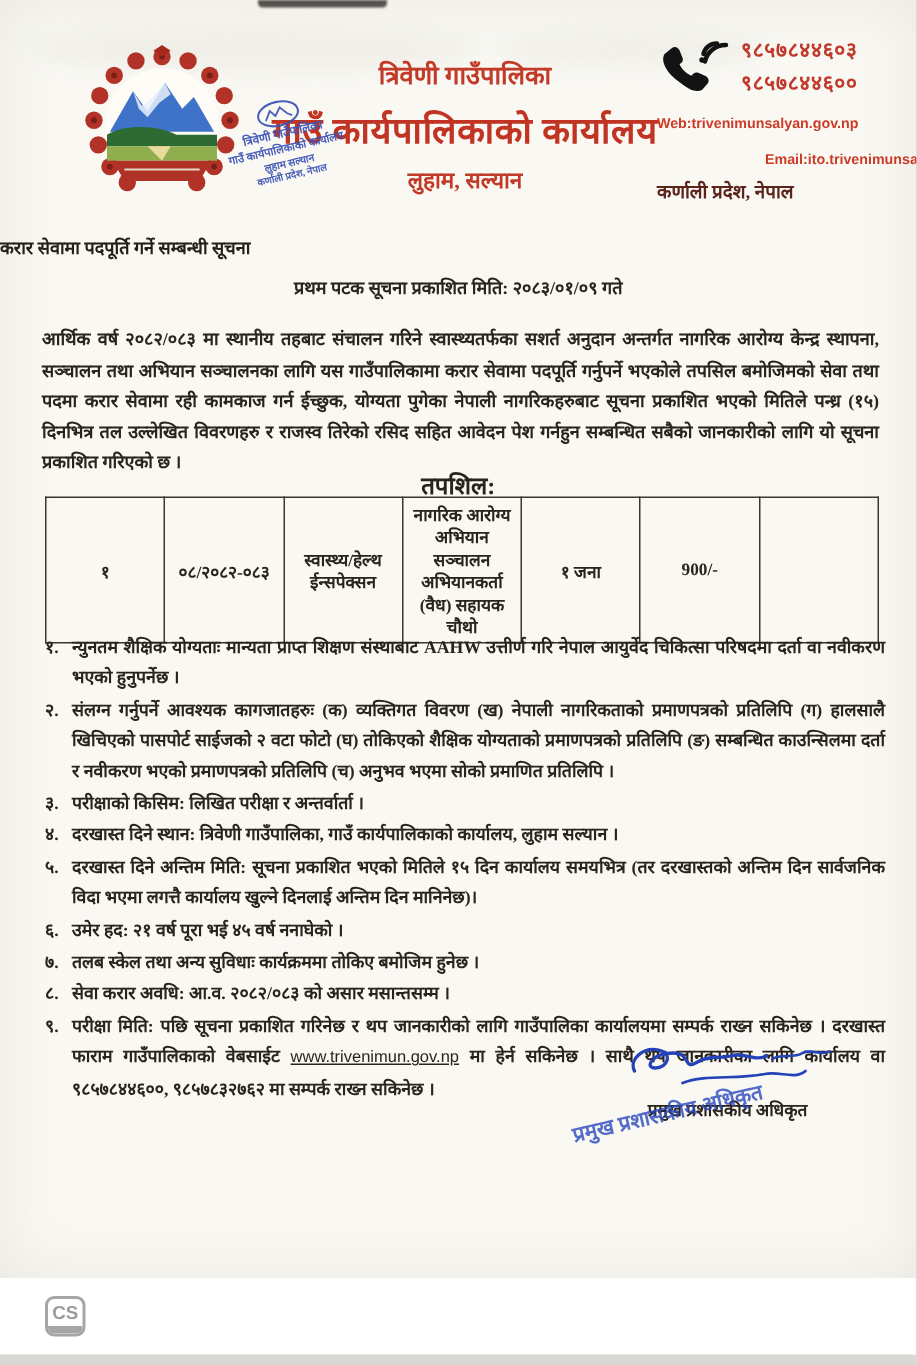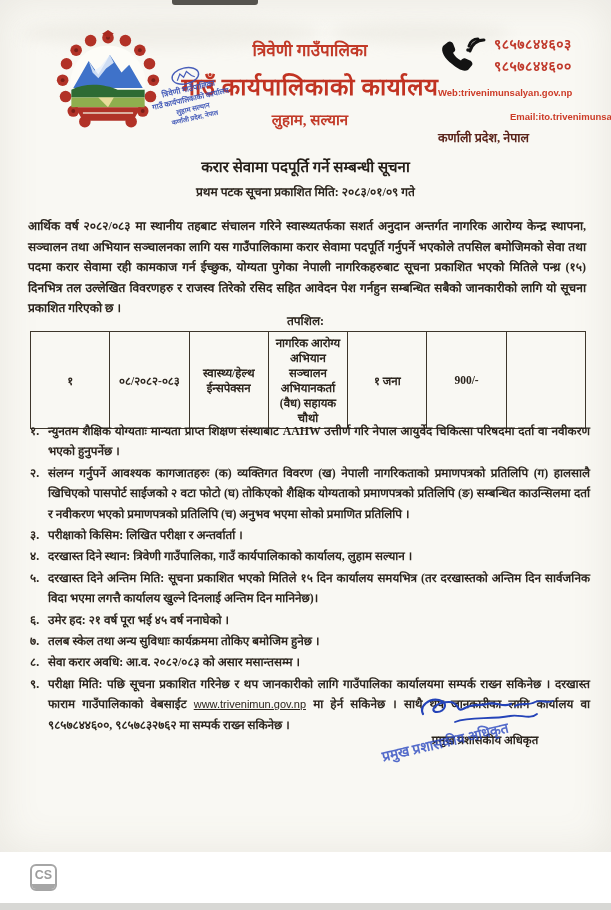--- a/index.html
+++ b/index.html
@@ -21,38 +21,38 @@
 
   .stamp { position:absolute; left:128px; top:66px; width:130px; height:86px;
            transform:rotate(-13deg); color:#3a52b5; text-align:center; opacity:.92; }
   .stamp .emb { display:block; margin:0 auto; }
   .stamp div { font-weight:700; line-height:1.25; }
   .st1 { font-size:8px; }
   .st2 { font-size:7.5px; }
   .st3 { font-size:7px; margin-top:2px; }
   .st4 { font-size:6.5px; }
 
-  .contact { position:absolute; left:438px; top:34px; width:170px; }
+  .contact { position:absolute; left:438px; top:24px; width:170px; }
   .phone-row { display:flex; align-items:flex-start; }
   .phone-icon { width:50px; height:40px; flex:0 0 auto; }
   .phone-nums { color:#c0392b; font-weight:700; font-size:14px; line-height:1.55; margin-left:6px; letter-spacing:.5px; }
   .weburl { color:#cc3b27; font-weight:700; font-size:9.5px; margin-top:10px; font-family:"Liberation Sans",sans-serif; }
   .email { color:#cc3b27; font-weight:700; font-size:9.5px; margin-top:13px; margin-left:24px; font-family:"Liberation Sans",sans-serif;padding-left:48px; }
   .province { color:#5a241b; font-weight:700; font-size:12.5px; margin-top:7px; }
 
   
-  .notice-title { position:absolute; left:0; top:156px; width:611px; text-align:center;
-                  color:#241e18; font-weight:700; font-size:15px; }
+  .notice-title { position:absolute; left:0; top:156px; width:611px; text-align:left;
+                  color:#241e18; font-weight:700; font-size:12px; }
   .pub-line { position:absolute; left:0; top:183px; width:611px; text-align:center;
               color:#2b241d; font-weight:700; font-size:12px; }
   .body-par { position:absolute; left:28px; top:216px; width:558px; color:#2b241d;
               font-weight:600; font-size:12px; line-height:20.6px; text-align:justify; }
 
   .tbl-caption { position:absolute; left:0; top:312px; width:611px; text-align:center;
-                 color:#2b241d; font-weight:700; font-size:12px; }
+                 color:#2b241d; font-weight:700; font-size:16px; }
   table.detail { position:absolute; left:30px; top:331px; width:556px; border-collapse:collapse;
                  color:#2b241d; font-size:11.5px; font-weight:700; table-layout:fixed; }
   table.detail th, table.detail td { border:1.6px solid #3e362b; text-align:center; padding:3px 2px; }
   table.detail th { height:34px; }
   table.detail td { height:56px; }
   .c-sn{width:45px;} .c-ad{width:85px;} .c-sv{width:105px;} .c-pd{width:150px;}
   .c-mg{width:66px;} .c-dr{width:60px;} .c-kf{width:45px;}
 
   
   .terms { position:absolute; left:30px; top:421px; width:560px; color:#2b241d; }

